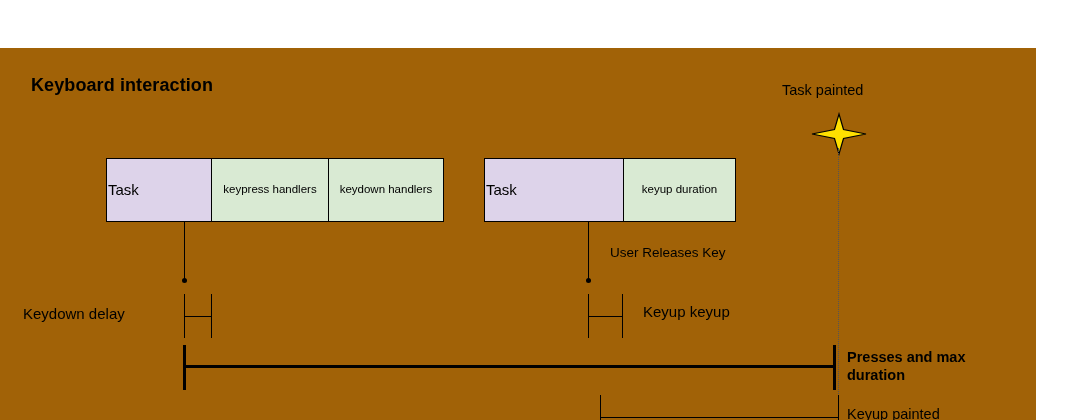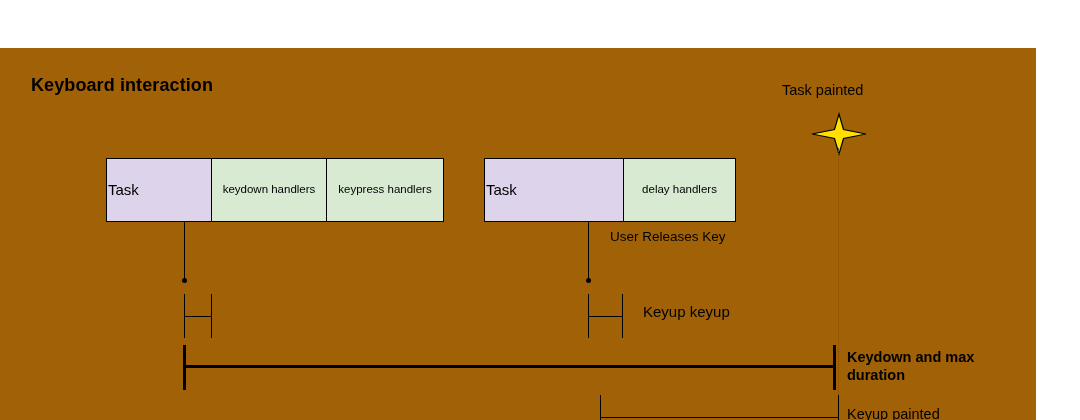--- a/index.html
+++ b/index.html
@@ -104,71 +104,72 @@
   .label {
     position: absolute;
     font-size: 13.5px;
     white-space: nowrap;
     line-height: 1.25;
   }
   .label.bold  { font-weight: bold; white-space: normal; }
 
   #label-frame-painted   { left: 782px; top: 33px; font-size: 14.5px; }
   #label-user-presses    { left: 40px;  top: 197px; }
-  #label-user-releases   { left: 610px; top: 181px; }
+  #label-user-releases   { left: 610px; top: 197px; }
   #label-keydown-delay   { left: 23px;  top: 257px; font-size: 15px; }
   #label-keyup-delay     { left: 643px; top: 255px; font-size: 15px; }
   #label-keydown-max     { left: 847px; top: 300px; font-size: 14.5px; width: 170px; }
   #label-keyup-duration  { left: 847px; top: 357px; font-size: 14.5px; }
 </style>
 </head>
 <body>
 
 <div id="stage">
 
   <div class="diagram-title">Keyboard interaction</div>
 
   <div class="taskgroup" id="taskgroup-1">
     <div class="cell task c-task">Task</div>
+    <div class="cell handler c-keypress">keypress handlers</div>
     <div class="cell handler c-keydown">keydown handlers</div>
-    <div class="cell handler c-keypress">keypress handlers</div>
   </div>
 
   <div class="taskgroup" id="taskgroup-2">
     <div class="cell task c-task">Task</div>
-    <div class="cell handler c-keyup">delay handlers</div>
+    <div class="cell handler c-keyup">keyup duration</div>
   </div>
 
   <div class="label" id="label-frame-painted">Task painted</div>
 
   <svg class="star" style="left:810px; top:64px;" width="58" height="44" viewBox="0 0 58 44">
     <polygon points="29,2 33.5,17.5 56,22 33.5,26.5 29,42 24.5,26.5 2,22 24.5,17.5" fill="#ffe000" stroke="#000000" stroke-width="1.2"></polygon>
   </svg>
 
   <div class="dotted-line" style="left:838px; top:100px; height:298px;"></div>
 
   <div class="vline" style="left:184px; top:174px; height:58px;"></div>
   <div class="dot" style="left:182px; top:230px;"></div>
 
   <div class="vline" style="left:588px; top:174px; height:58px;"></div>
   <div class="dot" style="left:586px; top:230px;"></div>
   <div class="label" id="label-user-releases">User Releases Key</div>
 
   <div class="vline" style="left:184px; top:246px; height:44px;"></div>
   <div class="vline" style="left:211px; top:246px; height:44px;"></div>
   <div class="hline" style="left:184px; top:268px; width:28px;"></div>
+  <div class="label" id="label-keydown-delay">Keydown delay</div>
 
   <div class="vline" style="left:588px; top:246px; height:44px;"></div>
   <div class="vline" style="left:622px; top:246px; height:44px;"></div>
   <div class="hline" style="left:588px; top:268px; width:35px;"></div>
   <div class="label" id="label-keyup-delay">Keyup keyup</div>
 
   <div class="vline thick" style="left:183px; top:297px; height:45px;"></div>
   <div class="vline thick" style="left:833px; top:297px; height:45px;"></div>
   <div class="hline thick" style="left:183px; top:317px; width:653px;"></div>
-  <div class="label bold" id="label-keydown-max">Keydown and max duration</div>
+  <div class="label bold" id="label-keydown-max">Presses and max duration</div>
 
   <div class="vline" style="left:600px; top:347px; height:44px;"></div>
   <div class="vline" style="left:838px; top:347px; height:44px;"></div>
   <div class="hline" style="left:600px; top:369px; width:239px;"></div>
   <div class="label" id="label-keyup-duration">Keyup painted</div>
 
 </div>
 
 </body></html>

